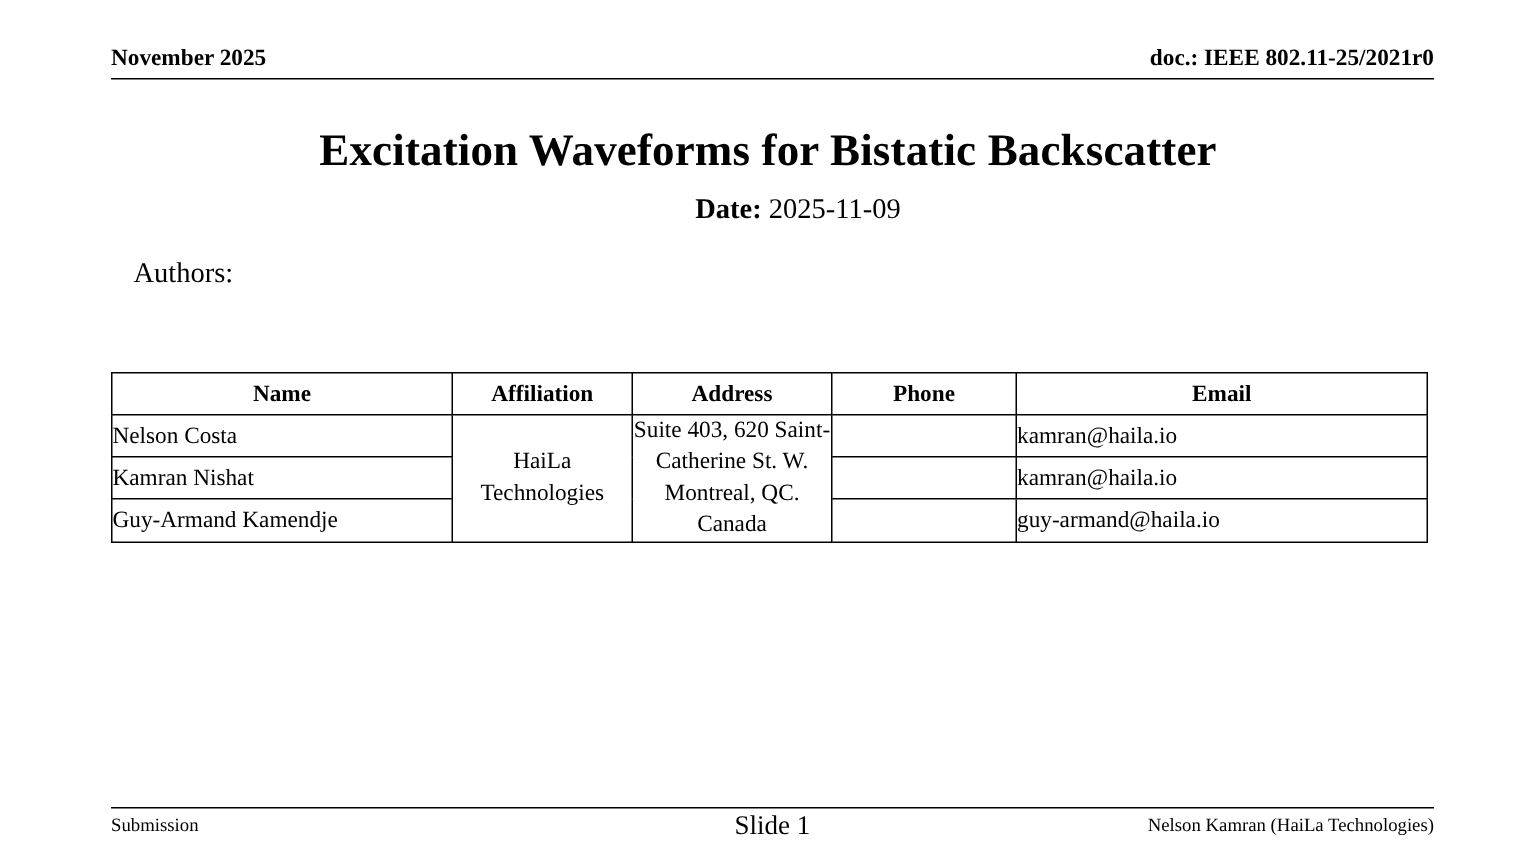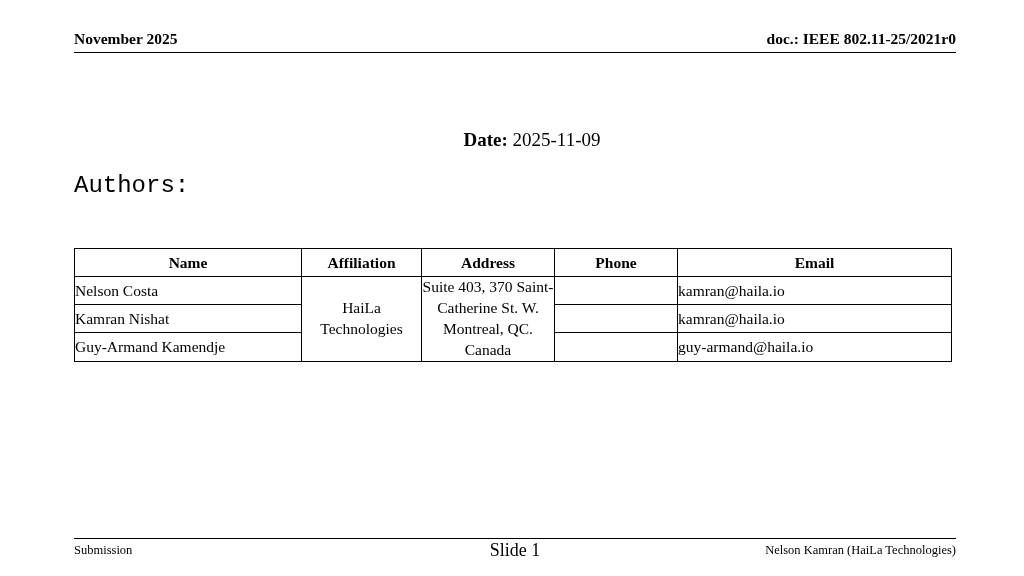--- a/index.html
+++ b/index.html
@@ -61,24 +61,23 @@
     top: 129px;
     width: 1024px;
     text-align: center;
     font-size: 19px;
     margin-left: 20px;
   }
   .date-line .lbl { font-weight: bold; }
 
   .authors-label {
     position: absolute;
-    left: 74px;
+    left: 89px;
     top: 172px;
-    font-size: 24px;
-    font-family: Liberation Mono, monospace;
+    font-size: 19px;
   }
 
   
   .authors-table {
     position: absolute;
     left: 74px;
     top: 248px;
     width: 877px;
     border-collapse: collapse;
     table-layout: fixed;
@@ -148,20 +147,21 @@
 <body>
 
 <div class="slide">
 
   <div class="header">
     <span class="header-date">November 2025</span>
     <span class="header-doc">doc.: IEEE 802.11-25/2021r0</span>
   </div>
   <div class="header-rule"></div>
 
+  <div class="title">Excitation Waveforms for Bistatic Backscatter</div>
 
   <div class="date-line">
     <span class="lbl">Date:</span>
     <span>2025-11-09</span>
   </div>
 
   <div class="authors-label">Authors:</div>
 
   <table class="authors-table">
     <colgroup>
@@ -177,21 +177,21 @@
         <th>Affiliation</th>
         <th>Address</th>
         <th>Phone</th>
         <th>Email</th>
       </tr>
     </thead>
     <tbody>
       <tr>
         <td class="cell-name">Nelson Costa</td>
         <td class="cell-merge" rowspan="3">HaiLa Technologies</td>
-        <td class="cell-merge" rowspan="3">Suite 403, 370 Saint-Catherine St. W. Montreal, QC. Canada</td>
+        <td class="cell-merge" rowspan="3">Suite 403, 620 Saint-Catherine St. W. Montreal, QC. Canada</td>
         <td class="cell-phone"></td>
         <td class="cell-email">kamran@haila.io</td>
       </tr>
       <tr>
         <td class="cell-name">Kamran Nishat</td>
         <td class="cell-phone"></td>
         <td class="cell-email">kamran@haila.io</td>
       </tr>
       <tr>
         <td class="cell-name">Guy-Armand Kamendje</td>

